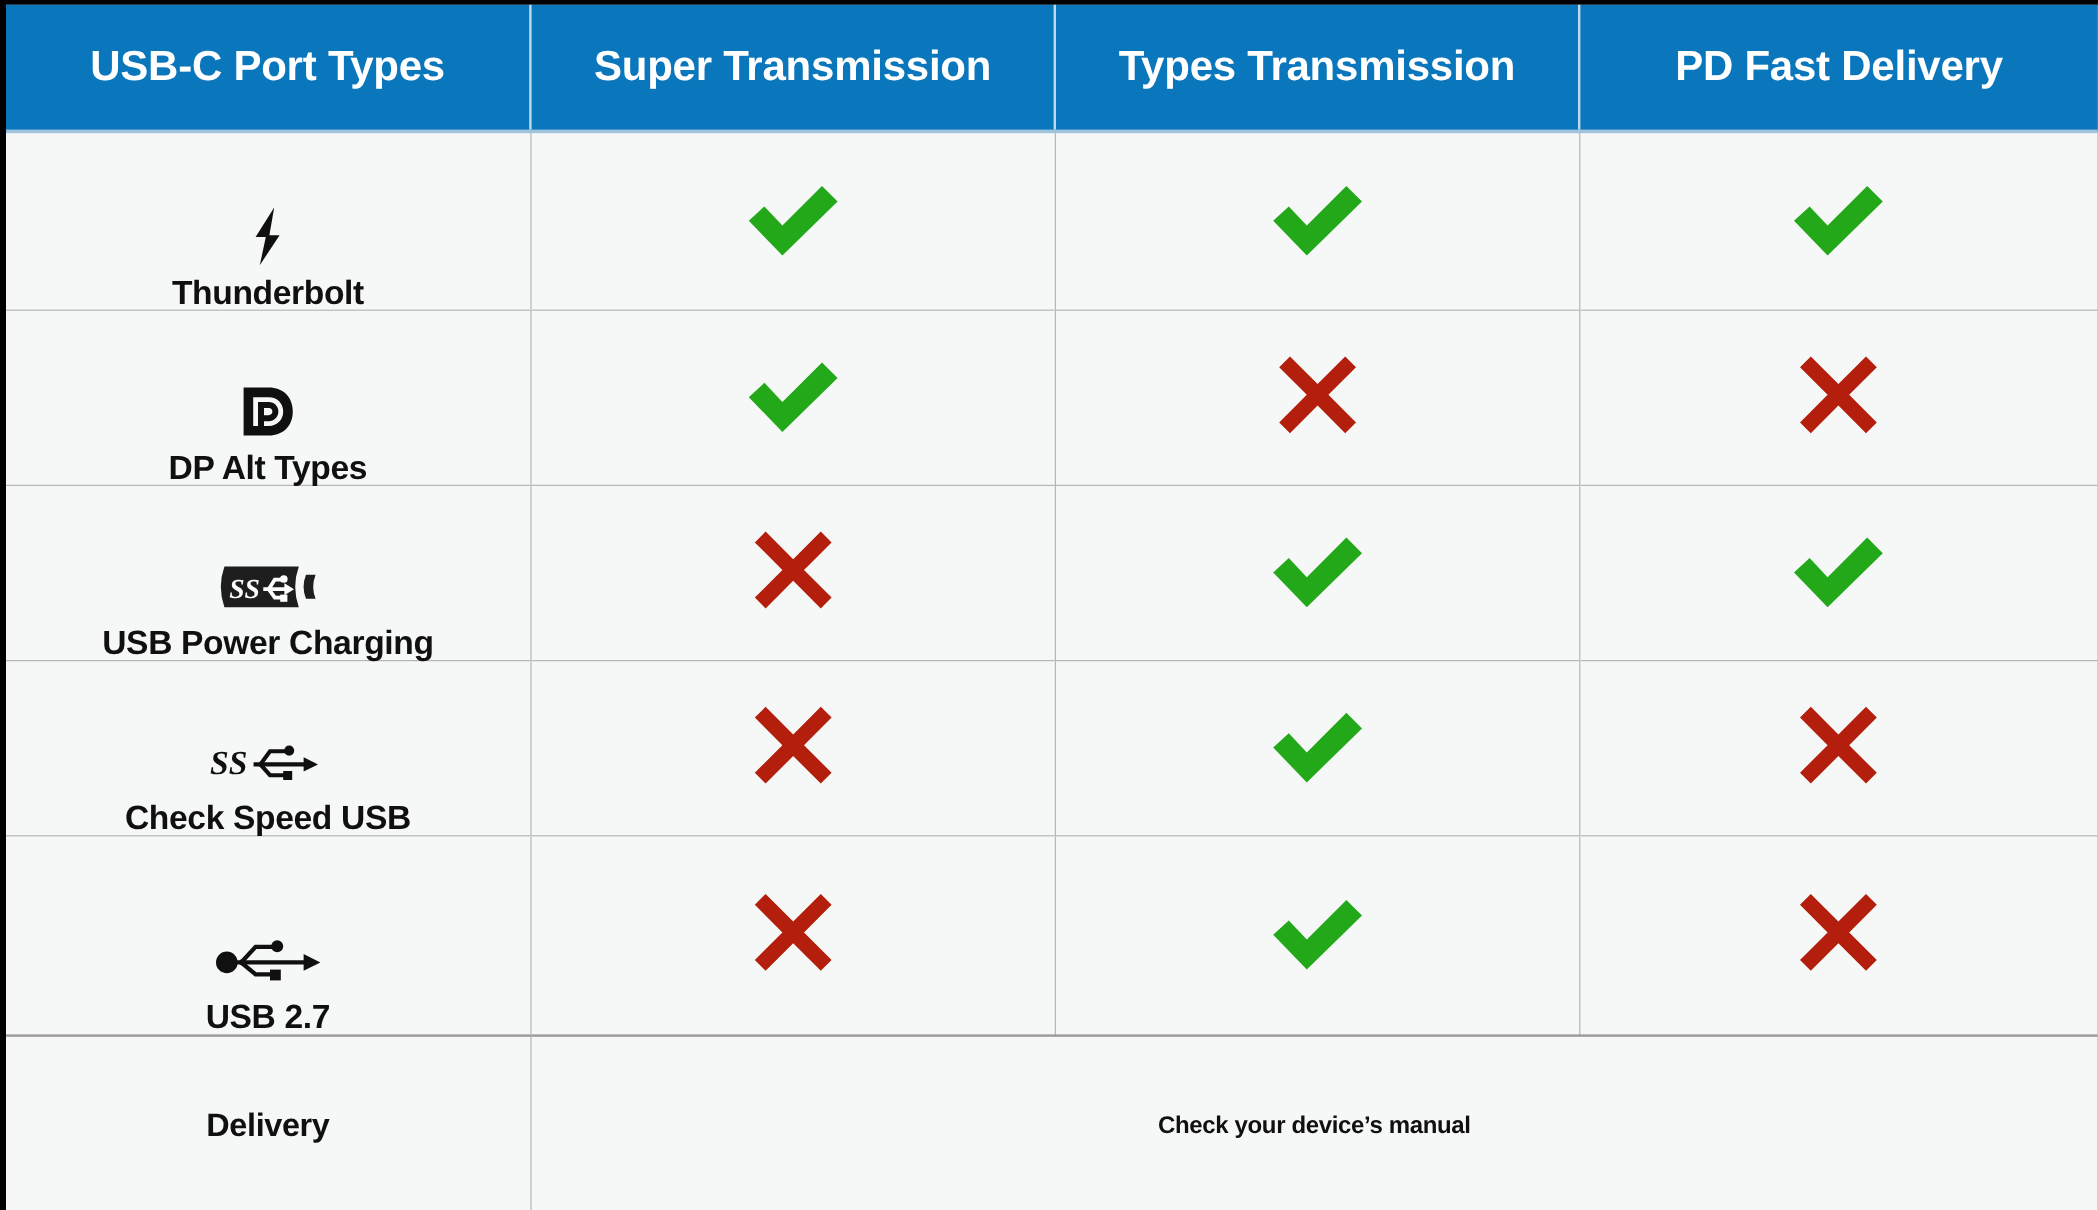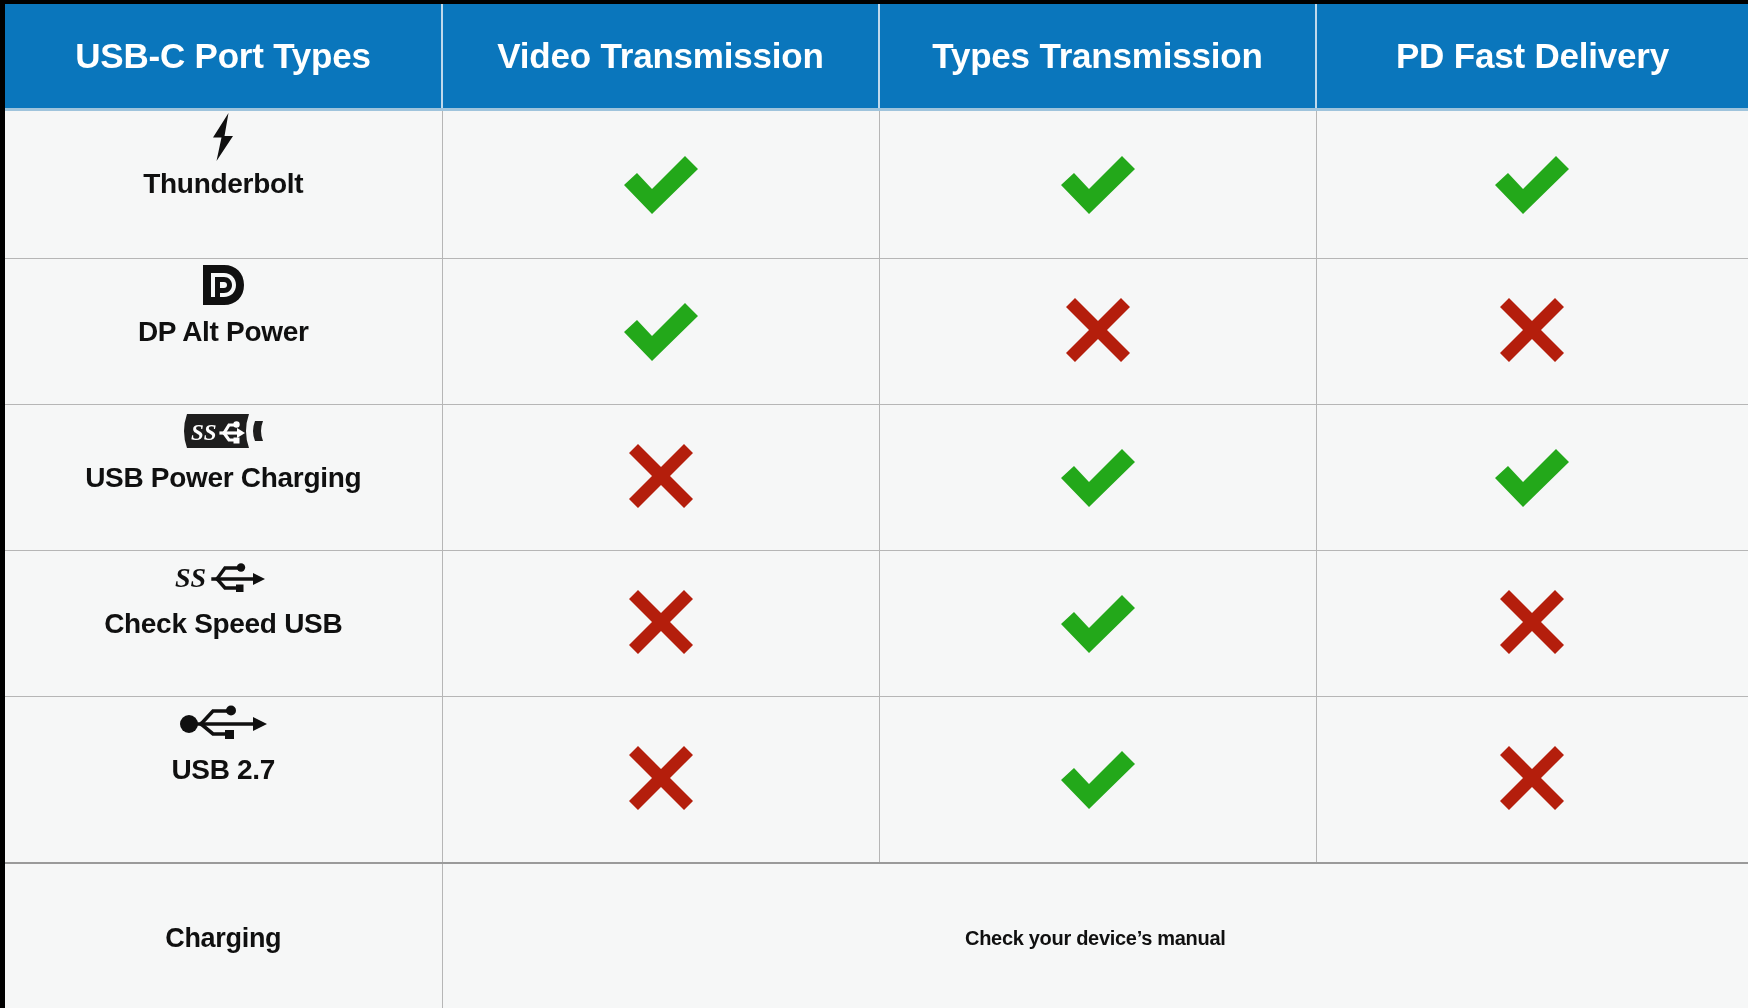--- a/index.html
+++ b/index.html
@@ -73,21 +73,21 @@
   tbody tr.r4 td { height: 145px; }
   tbody tr.r5 td { height: 165px; }
   tbody tr.r6 td { height: 149px; }
 
   tbody tr.r6 td { border-top: 2px solid #9A9A9A; }
 
   .port-cell {
     display: flex;
     flex-direction: column;
     align-items: center;
-    justify-content: flex-start;
+    justify-content: flex-end;
     gap: 7px;
     height: 100%;
   }
   .port-label {
     font-size: 28px;
     font-weight: bold;
     color: #101010;
     letter-spacing: -0.3px;
     line-height: 1;
   }
@@ -126,21 +126,21 @@
     <colgroup>
       <col class="c1">
         <col class="c2">
         <col class="c3">
         <col class="c4">
     </colgroup>
 
     <thead>
       <tr>
         <th>USB-C Port Types</th>
-        <th>Video Transmission</th>
+        <th>Super Transmission</th>
         <th>Types Transmission</th>
         <th>PD Fast Delivery</th>
       </tr>
     </thead>
 
     <tbody>
 
       <tr class="r1">
         <td>
           <div class="port-cell">
@@ -179,21 +179,21 @@
         <td>
           <div class="port-cell">
             <span class="icon-wrap">
               <svg width="46" height="44" viewBox="0 0 46 44" aria-hidden="true">
                 <path fill="#101010" fill-rule="evenodd" d="M3 2 H24 C36 2 44 10 44 22 C44 34 36 42 24 42 H3 Z
                      M11 10 V34 H24 C31 34 36 29 36 22 C36 15 31 10 24 10 Z"></path>
                 <path fill="#101010" fill-rule="evenodd" d="M15 14 H24 C28.5 14 32 17.4 32 22 C32 26.6 28.5 30 24 30 H20 V36 H15 Z
                      M20 19 V25 H24 C25.8 25 27 23.8 27 22 C27 20.2 25.8 19 24 19 Z"></path>
               </svg>
             </span>
-            <span class="port-label">DP Alt Power</span>
+            <span class="port-label">DP Alt Types</span>
           </div>
         </td>
         <td>
           <span class="mark">
             <svg width="84" height="64" viewBox="0 0 84 64" aria-hidden="true">
               <path d="M5 34 L18 22 L33 38 L66 5 L79 18 L33 63 Z" fill="#23A81A"></path>
             </svg>
           </span>
         </td>
         <td>
@@ -339,21 +339,21 @@
           <span class="mark">
             <svg width="70" height="70" viewBox="0 0 70 70" aria-hidden="true">
               <path d="M12 3 L35 26 L58 3 L67 12 L44 35 L67 58 L58 67 L35 44 L12 67 L3 58 L26 35 L3 12 Z" fill="#B41E0C"></path>
             </svg>
           </span>
         </td>
       </tr>
 
       <tr class="r6">
         <td>
-          <span class="unmarked-label">Charging</span>
+          <span class="unmarked-label">Delivery</span>
         </td>
         <td colspan="3">
           <span class="merged-note">Check your device’s manual</span>
         </td>
       </tr>
 
     </tbody>
   </table>
 </div>
 

